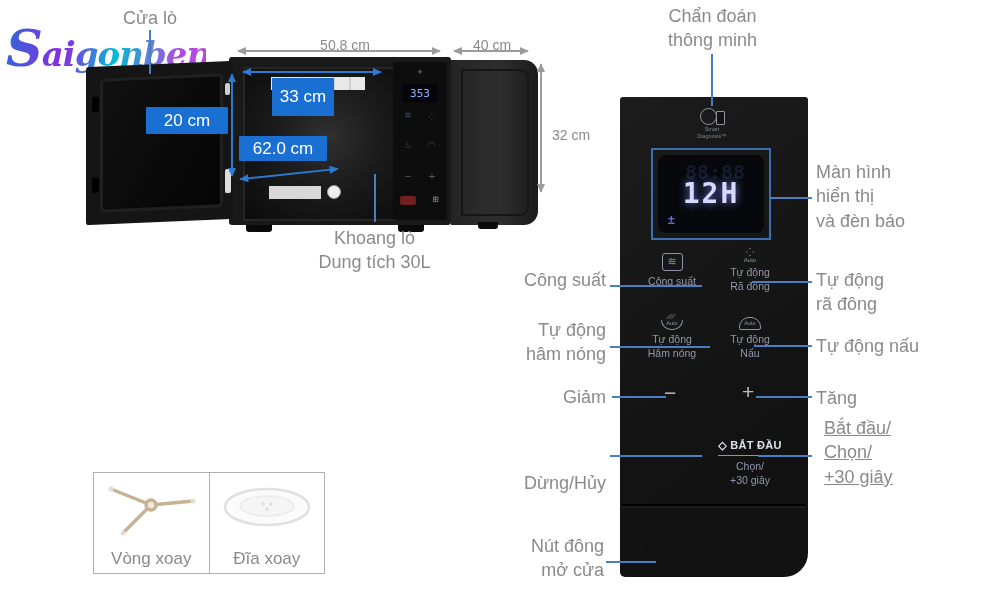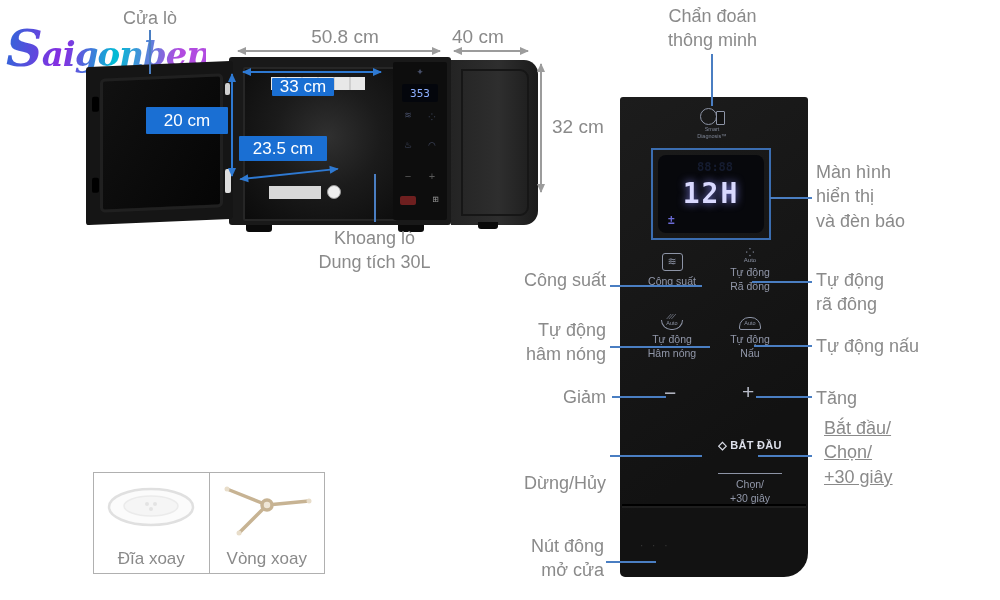--- a/index.html
+++ b/index.html
@@ -34,21 +34,21 @@
       border-left:9px solid currentColor; }
   .varrow { position:absolute; width:0; border-left:2px solid currentColor; z-index:5; }
   .varrow::before { content:""; position:absolute; top:-1px; left:-5px;
       border-left:4px solid transparent; border-right:4px solid transparent;
       border-bottom:9px solid currentColor; }
   .varrow::after  { content:""; position:absolute; bottom:-1px; left:-5px;
       border-left:4px solid transparent; border-right:4px solid transparent;
       border-top:9px solid currentColor; }
   .gray { color:#9c9c9c; }
   .blue { color:#2e79d2; }
-  .dim-txt { position:absolute; color:#8a8a8a; font-size:19px; }
+  .dim-txt { position:absolute; color:#8a8a8a; font-size:14px;margin-top:11px; }
   .dimbox { position:absolute; background:#1a6fd3; color:#fff; font-size:17px;
             display:flex; align-items:center; justify-content:center; z-index:7; border-radius:1px; }
 
   
   .mw-door { position:absolute; left:86px; top:64px; width:147px; height:158px;
              background:#151515; border-radius:3px; transform:skewY(-2.5deg); z-index:2; }
   .mw-door-win { position:absolute; left:14px; top:12px; right:10px; bottom:12px;
              background:linear-gradient(120deg,#111,#050505); border:3px solid #202020; border-radius:5px; }
   .door-hinge { position:absolute; width:7px; height:15px; background:#000; border-radius:2px; }
   .door-pin { position:absolute; width:5px; height:12px; background:#cfcfcf; border-radius:2px; }
@@ -97,59 +97,59 @@
              border:1.6px solid #8d94a6; border-radius:50%; }
   .sd-phone { position:absolute; left:96px; top:14px; width:7px; height:12px;
              border:1.4px solid #8d94a6; border-radius:1px; background:#121212; }
   .sd-cap { position:absolute; left:52px; top:29px; width:80px; color:#7d8494;
             font-size:5.5px; line-height:1.3; text-align:center; white-space:pre-line; }
   .disp-frame { position:absolute; left:31px; top:51px; width:116px; height:88px;
             border:2px solid #3b6db0; }
   .disp { position:absolute; left:5px; top:5px; right:5px; bottom:5px;
           background:#07080c; border-radius:8px; overflow:hidden; }
   .disp-ghost { position:absolute; top:5px; left:8px; right:0; text-align:center;
-          color:#151c30; font-family:"DejaVu Sans Mono", monospace; font-size:12px; font-weight:bold; }
+          color:#151c30; font-family:"DejaVu Sans Mono", monospace; font-size:20px; font-weight:bold; }
   .disp-val { position:absolute; top:50%; left:0; right:0; transform:translateY(-52%);
           text-align:center; color:#d9d9ff; font-family:"DejaVu Sans Mono", monospace;
           font-size:28px; font-weight:bold; letter-spacing:2px;
           text-shadow:0 0 8px rgba(140,140,255,.85); }
   .disp-pm { position:absolute; left:10px; bottom:6px; color:#6b6bd6; font-size:12px; font-weight:bold; }
   .pbtn { position:absolute; width:76px; display:flex; flex-direction:column; align-items:center; }
   .ic-power { width:19px; height:16px; border:1.6px solid #8d94a6; border-radius:3px;
               color:#8d94a6; font-size:11px; line-height:14px; text-align:center; }
   .ic-dots { color:#8d94a6; font-size:11px; line-height:10px; }
   .ic-auto { color:#8d94a6; font-size:6px; line-height:7px; }
   .ic-steam { color:#8d94a6; font-size:8px; font-style:italic; line-height:7px; letter-spacing:1px; }
   .ic-bowl { width:20px; height:9px; border:1.4px solid #8d94a6; border-top:none;
              border-radius:0 0 10px 10px; color:#8d94a6; font-size:5.5px; text-align:center; line-height:6px; }
   .ic-dome { width:20px; height:11px; border:1.4px solid #8d94a6;
              border-radius:10px 10px 2px 2px; color:#8d94a6; font-size:5.5px; text-align:center; line-height:11px; }
   .pm-sign { position:absolute; color:#b8bcc8; font-size:21px; font-weight:300; }
   .stop-lbl { color:#c23b2e; font-size:11px; font-weight:bold; letter-spacing:.5px;
               border-bottom:2px solid #7a241c; padding-bottom:2px; }
   .start-lbl { color:#dde0ea; font-size:11px; font-weight:bold; letter-spacing:.3px;
-              border-bottom:1.5px solid #8d94a6; padding-bottom:21px; }
+              border-bottom:1.5px solid #8d94a6; padding-bottom:3px; }
   .sub-lbl { color:#9298aa; font-size:10.5px; line-height:1.3; text-align:center; margin-top:4px; white-space:pre-line; }
   .seam { position:absolute; left:2px; top:407px; right:2px; height:2px; background:#000;
           box-shadow:0 2px 0 rgba(255,255,255,.05); }
   .push-dots { position:absolute; left:20px; top:443px; color:#3c3c3c; font-size:10px; letter-spacing:3px; }
 </style>
 </head>
 <body>
 
 <div class="stage">
 
   <div class="logo">Saigonbep</div>
 
   <div class="lbl c" style="left:100px; top:6px; width:100px;">Cửa lò</div>
   <div class="vline" style="left:149px; top:30px; height:44px;"></div>
 
   <div class="dim-txt" style="left:290px; top:26px; width:110px; text-align:center;">50.8 cm</div>
   <div class="harrow gray" style="left:238px; top:50px; width:202px;"></div>
-  <div class="dim-txt" style="left:452px; top:26px; width:80px; ">40 cm</div>
+  <div class="dim-txt" style="left:452px; top:26px; width:80px; text-align:center;">40 cm</div>
   <div class="harrow gray" style="left:454px; top:50px; width:74px;"></div>
   <div class="varrow gray" style="left:540px; top:64px; height:128px;"></div>
   <div class="dim-txt" style="left:552px; top:116px;">32 cm</div>
 
   <div class="mw-side">
     <div class="mw-side-inner"></div>
   </div>
 
   <div class="mw-body">
     <div class="mw-cavity">
@@ -177,55 +177,55 @@
     <div class="door-hinge" style="left:6px; bottom:32px;"></div>
     <div class="door-pin" style="right:3px; top:22px;"></div>
     <div class="door-latch" style="right:2px; bottom:26px;"></div>
   </div>
 
   <div class="mw-foot" style="left:246px; top:225px; width:26px;"></div>
   <div class="mw-foot" style="left:398px; top:225px; width:26px;"></div>
   <div class="mw-foot" style="left:478px; top:222px; width:20px;"></div>
 
   <div class="harrow blue" style="left:243px; top:71px; width:138px;"></div>
-  <div class="dimbox" style="left:272px; top:78px; width:62px; height:18px;">33 cm</div>
+  <div class="dimbox" style="left:272px; top:78px; width:62px; height:38px;">33 cm</div>
   <div class="varrow blue" style="left:231px; top:74px; height:102px;"></div>
   <div class="dimbox" style="left:146px; top:107px; width:82px; height:27px;">20 cm</div>
-  <div class="dimbox" style="left:239px; top:136px; width:88px; height:25px;">23.5 cm</div>
+  <div class="dimbox" style="left:239px; top:136px; width:88px; height:25px;">62.0 cm</div>
   <div class="harrow blue" style="left:240px; top:173px; width:98px; transform:rotate(-6deg);"></div>
 
   <div class="vline" style="left:374px; top:174px; height:48px;"></div>
   <div class="lbl ml c" style="left:297px; top:226px; width:155px;">Khoang lò
 Dung tích 30L</div>
 
   <div class="acc-box">
-    <div class="acc-cell">
-      <svg width="100" height="64" style="position:absolute; left:7px; top:4px;">
-        <ellipse cx="50" cy="30" rx="42" ry="18" fill="#fbfbfb" stroke="#e0e0e0" stroke-width="2.5"></ellipse>
-        <ellipse cx="50" cy="29" rx="27" ry="10" fill="#f5f5f5" stroke="#ebebeb" stroke-width="1.5"></ellipse>
-        <circle cx="46" cy="27" r="2" fill="#e3e3e3"></circle>
-        <circle cx="54" cy="27" r="2" fill="#e3e3e3"></circle>
-        <circle cx="50" cy="32" r="2" fill="#e3e3e3"></circle>
-      </svg>
-      <div class="acc-cap">Đĩa xoay</div>
-    </div>
     <div class="acc-cell">
       <svg width="100" height="64" style="position:absolute; left:7px; top:6px;">
         <g stroke="#c7b393" stroke-width="3.5" fill="none" stroke-linecap="round">
           <line x1="50" y1="26" x2="10" y2="10"></line>
           <line x1="50" y1="26" x2="92" y2="22"></line>
           <line x1="50" y1="26" x2="22" y2="54"></line>
           <circle cx="50" cy="26" r="5" fill="#efe6d6"></circle>
         </g>
         <circle cx="10" cy="10" r="2.5" fill="#e8ddca"></circle>
         <circle cx="92" cy="22" r="2.5" fill="#e8ddca"></circle>
         <circle cx="22" cy="54" r="2.5" fill="#e8ddca"></circle>
       </svg>
       <div class="acc-cap">Vòng xoay</div>
     </div>
+    <div class="acc-cell">
+      <svg width="100" height="64" style="position:absolute; left:7px; top:4px;">
+        <ellipse cx="50" cy="30" rx="42" ry="18" fill="#fbfbfb" stroke="#e0e0e0" stroke-width="2.5"></ellipse>
+        <ellipse cx="50" cy="29" rx="27" ry="10" fill="#f5f5f5" stroke="#ebebeb" stroke-width="1.5"></ellipse>
+        <circle cx="46" cy="27" r="2" fill="#e3e3e3"></circle>
+        <circle cx="54" cy="27" r="2" fill="#e3e3e3"></circle>
+        <circle cx="50" cy="32" r="2" fill="#e3e3e3"></circle>
+      </svg>
+      <div class="acc-cap">Đĩa xoay</div>
+    </div>
   </div>
 
   <div class="panel">
     <div class="sd-icon"></div>
     <div class="sd-phone"></div>
     <div class="sd-cap">Smart
 Diagnosis™</div>
 
     <div class="disp-frame">
       <div class="disp">

